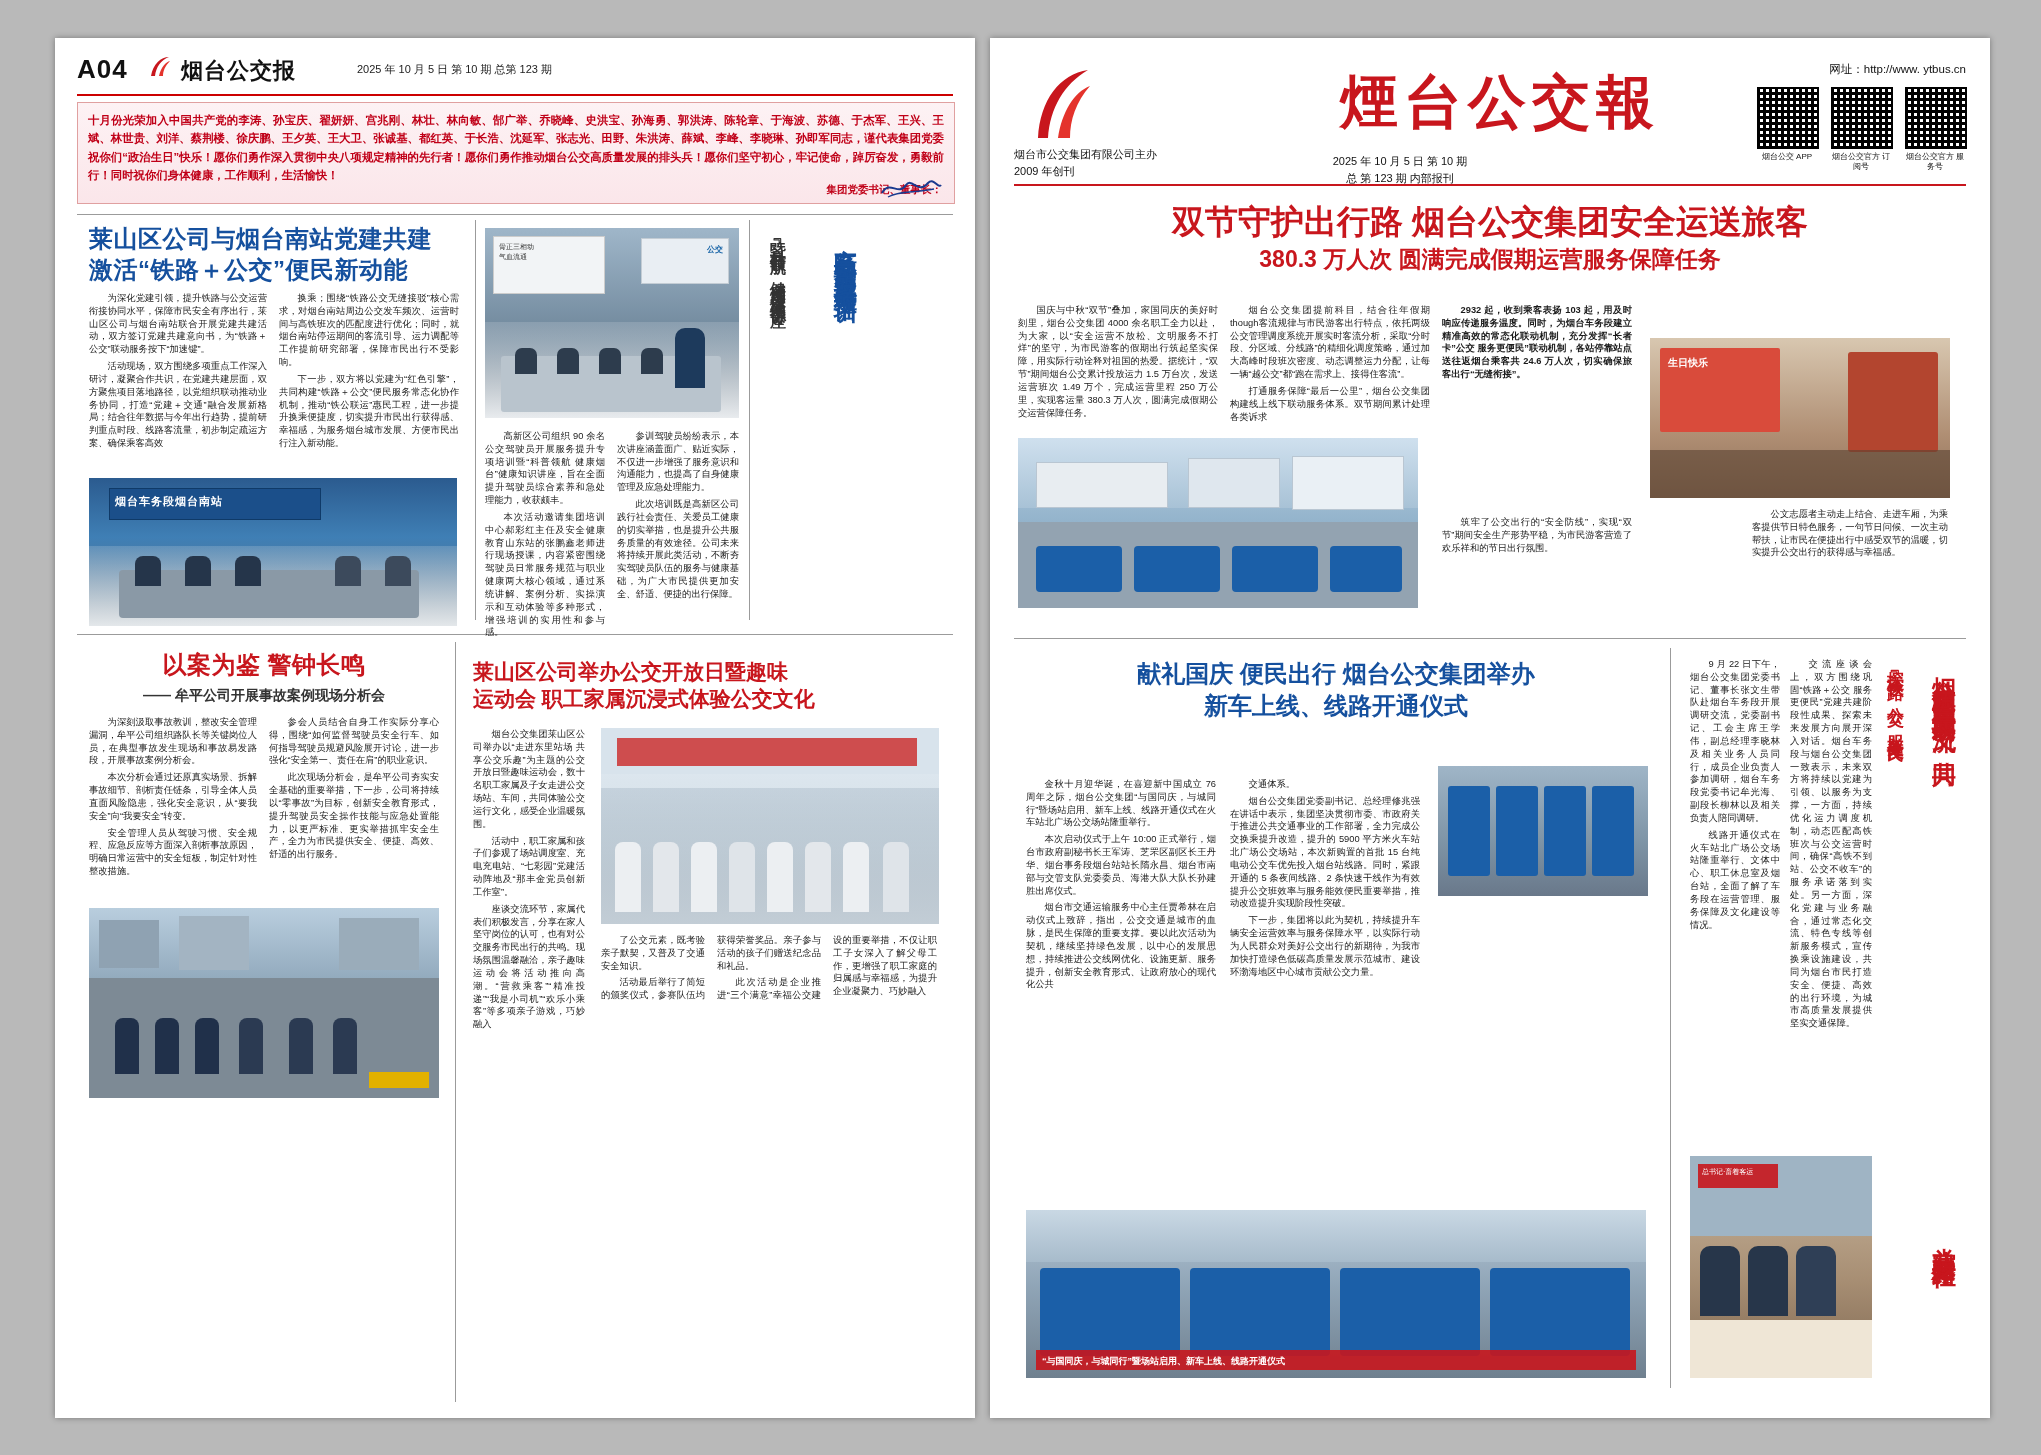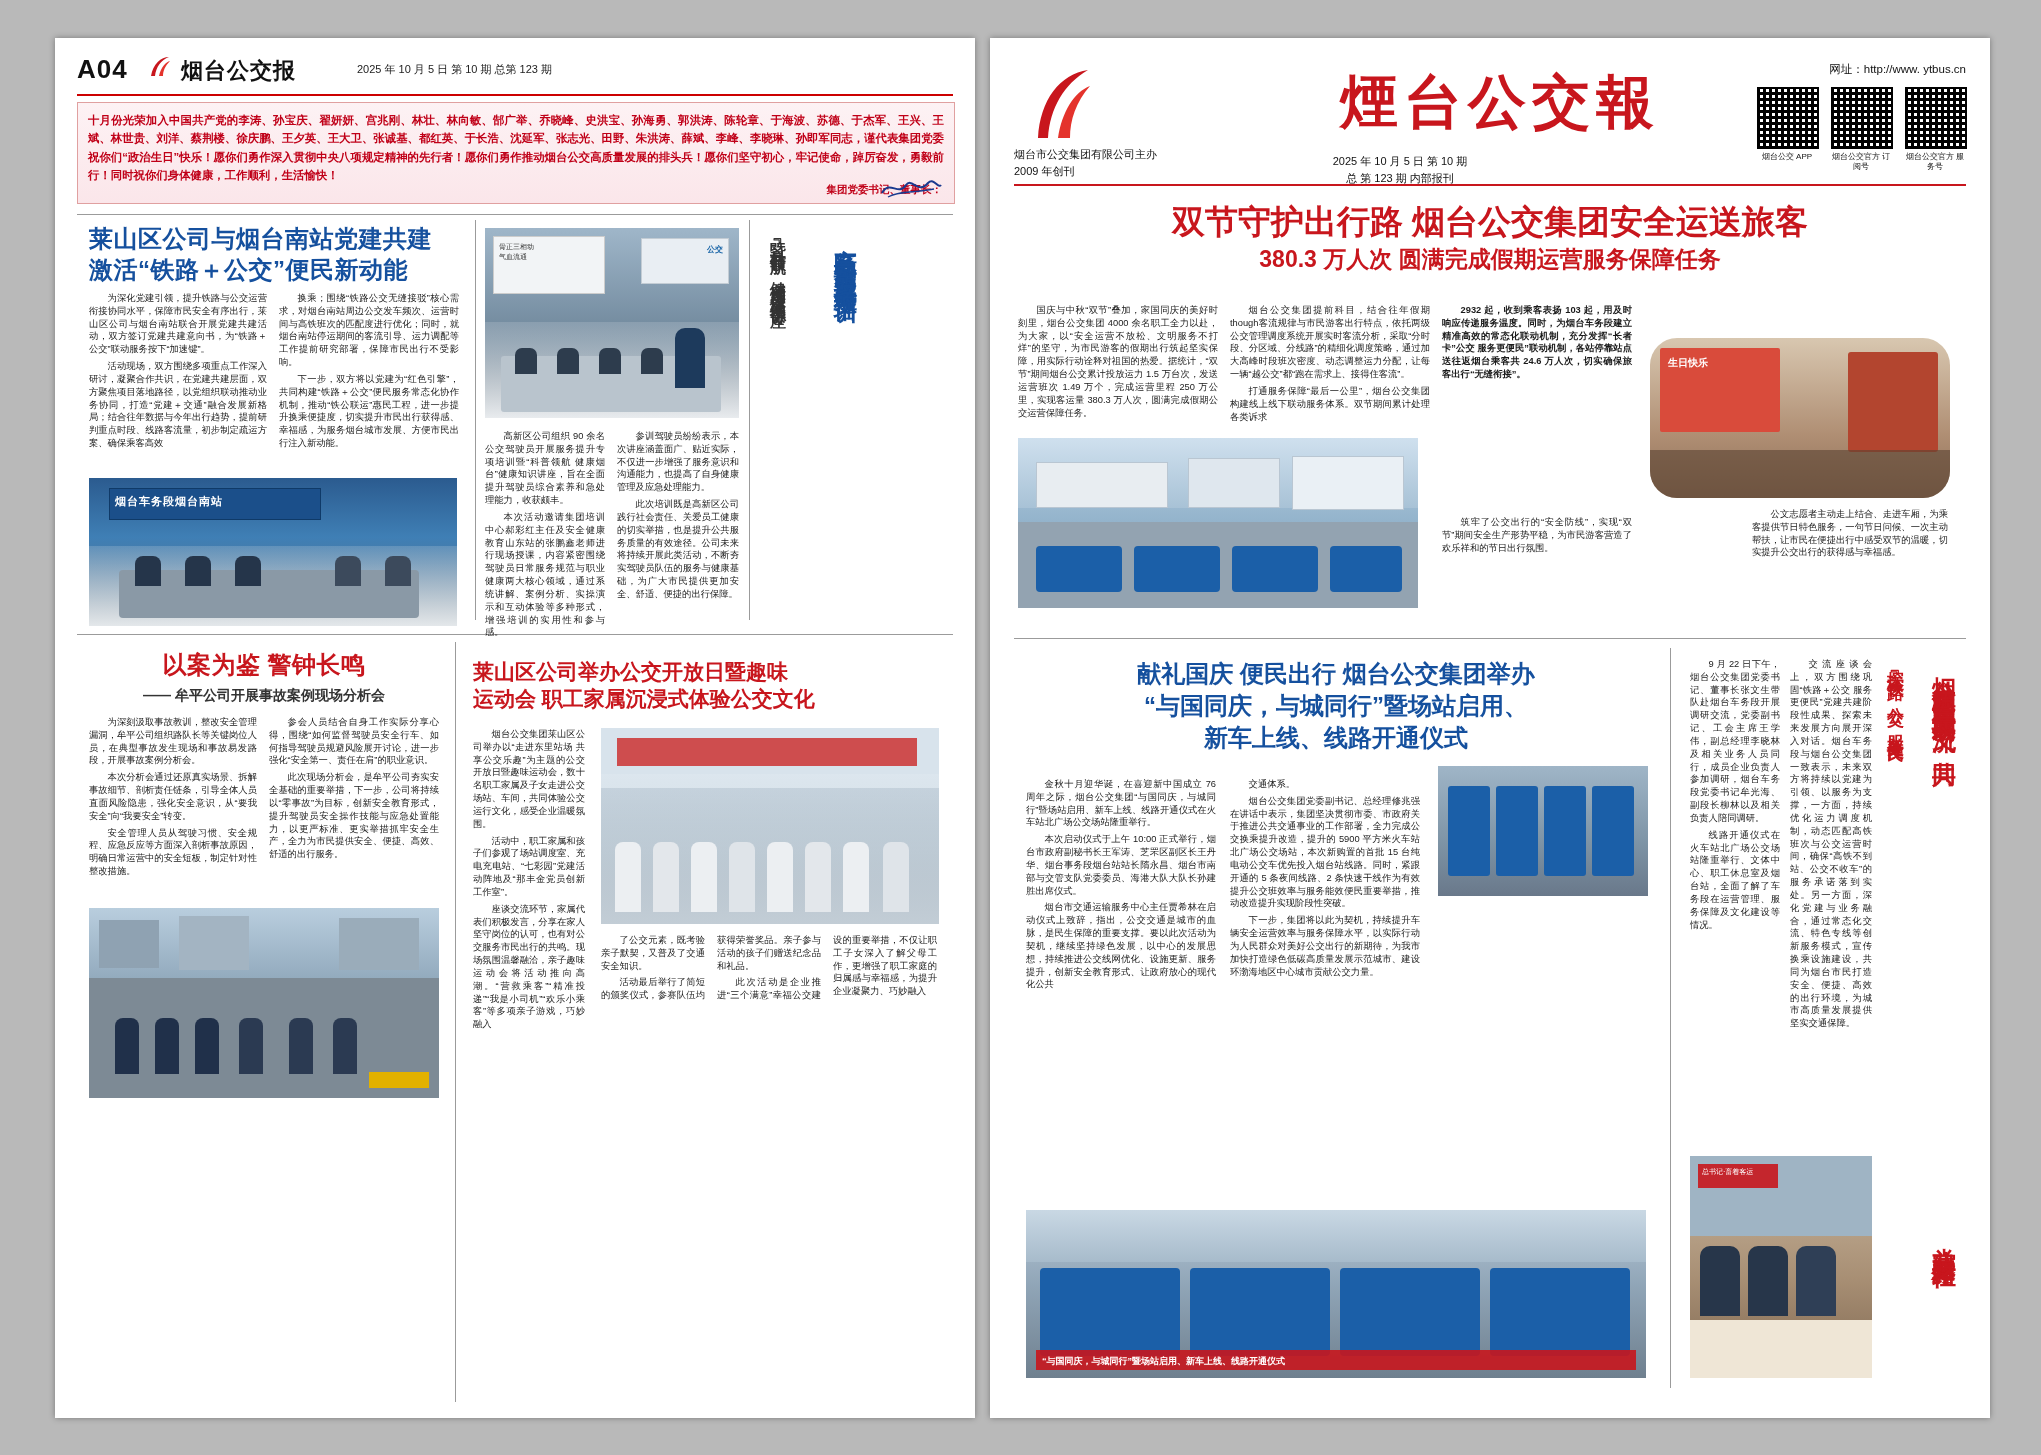--- a/index.html
+++ b/index.html
@@ -269,33 +269,32 @@
       <div style="position:absolute;left:0;top:0;width:100%;height:70px;background:linear-gradient(180deg,#cfe0ee,#a8c2d6);"></div>
       <div style="position:absolute;left:18px;top:24px;width:130px;height:44px;background:#e8edf1;border:1px solid #b9c6d2;"></div>
       <div style="position:absolute;left:170px;top:20px;width:90px;height:48px;background:#dfe7ee;border:1px solid #b9c6d2;"></div>
       <div style="position:absolute;right:14px;top:18px;width:110px;height:52px;background:#eaf0f5;border:1px solid #b9c6d2;"></div>
       <div style="position:absolute;left:0;bottom:0;width:100%;height:86px;background:#93a3b1;"></div>
       <div style="position:absolute;left:18px;bottom:16px;width:86px;height:46px;background:#1b5fa8;border-radius:4px;"></div>
       <div style="position:absolute;left:116px;bottom:16px;width:86px;height:46px;background:#1b5fa8;border-radius:4px;"></div>
       <div style="position:absolute;left:214px;bottom:16px;width:86px;height:46px;background:#1b5fa8;border-radius:4px;"></div>
       <div style="position:absolute;left:312px;bottom:16px;width:72px;height:46px;background:#1b5fa8;border-radius:4px;"></div>
     </div>
-    <div class="photo" style="left:660px;top:300px;width:300px;height:160px;background:linear-gradient(180deg,#d8c7b0 0%,#b08f74 60%,#8d6e56 100%);border-radius:27px;">
+    <div class="photo" style="left:660px;top:300px;width:300px;height:160px;background:linear-gradient(180deg,#d8c7b0 0%,#b08f74 60%,#8d6e56 100%);">
       <div style="position:absolute;left:10px;top:10px;width:120px;height:84px;background:#d94b3b;border-radius:2px;"></div>
       <div style="position:absolute;left:18px;top:18px;font-size:10px;color:#fff;font-weight:bold;line-height:1.3;">生日快乐</div>
       <div style="position:absolute;right:12px;top:14px;width:90px;height:100px;background:#b3452f;border-radius:3px;"></div>
       <div style="position:absolute;left:0;bottom:0;width:100%;height:48px;background:rgba(90,66,50,.6);"></div>
     </div>
 
     <div class="hrule" style="left:24px;top:600px;width:952px;"></div>
     <div class="vrule" style="left:680px;top:610px;height:740px;"></div>
 
     <div style="position:absolute;left:36px;top:620px;width:620px;text-align:center;">
       <div class="hl-blue cn" style="font-size:24px;line-height:1.34;">献礼国庆  便民出行  烟台公交集团举办</div>
-      <div class="hl-blue cn" style="font-size:24px;line-height:1.34;">“与国同庆，与城同行”暨场站启用、</div>
       <div class="hl-blue cn" style="font-size:24px;line-height:1.34;">新车上线、线路开通仪式</div>
     </div>
 
     <div class="body-text cn" style="position:absolute;left:36px;top:740px;width:190px;">
       <p>金秋十月迎华诞，在喜迎新中国成立 76 周年之际，烟台公交集团“与国同庆，与城同行”暨场站启用、新车上线、线路开通仪式在火车站北广场公交场站隆重举行。</p>
       <p>本次启动仪式于上午 10:00 正式举行，烟台市政府副秘书长王军涛、芝罘区副区长王丹华、烟台事务段烟台站站长隋永昌、烟台市南部与交管支队党委委员、海港大队大队长孙建胜出席仪式。</p>
       <p>烟台市交通运输服务中心主任贾希林在启动仪式上致辞，指出，公交交通是城市的血脉，是民生保障的重要支撑。要以此次活动为契机，继续坚持绿色发展，以中心的发展思想，持续推进公交线网优化、设施更新、服务提升，创新安全教育形式、让政府放心的现代化公共</p>
     </div>
     <div class="body-text cn" style="position:absolute;left:240px;top:740px;width:190px;">
       <p>交通体系。</p>

